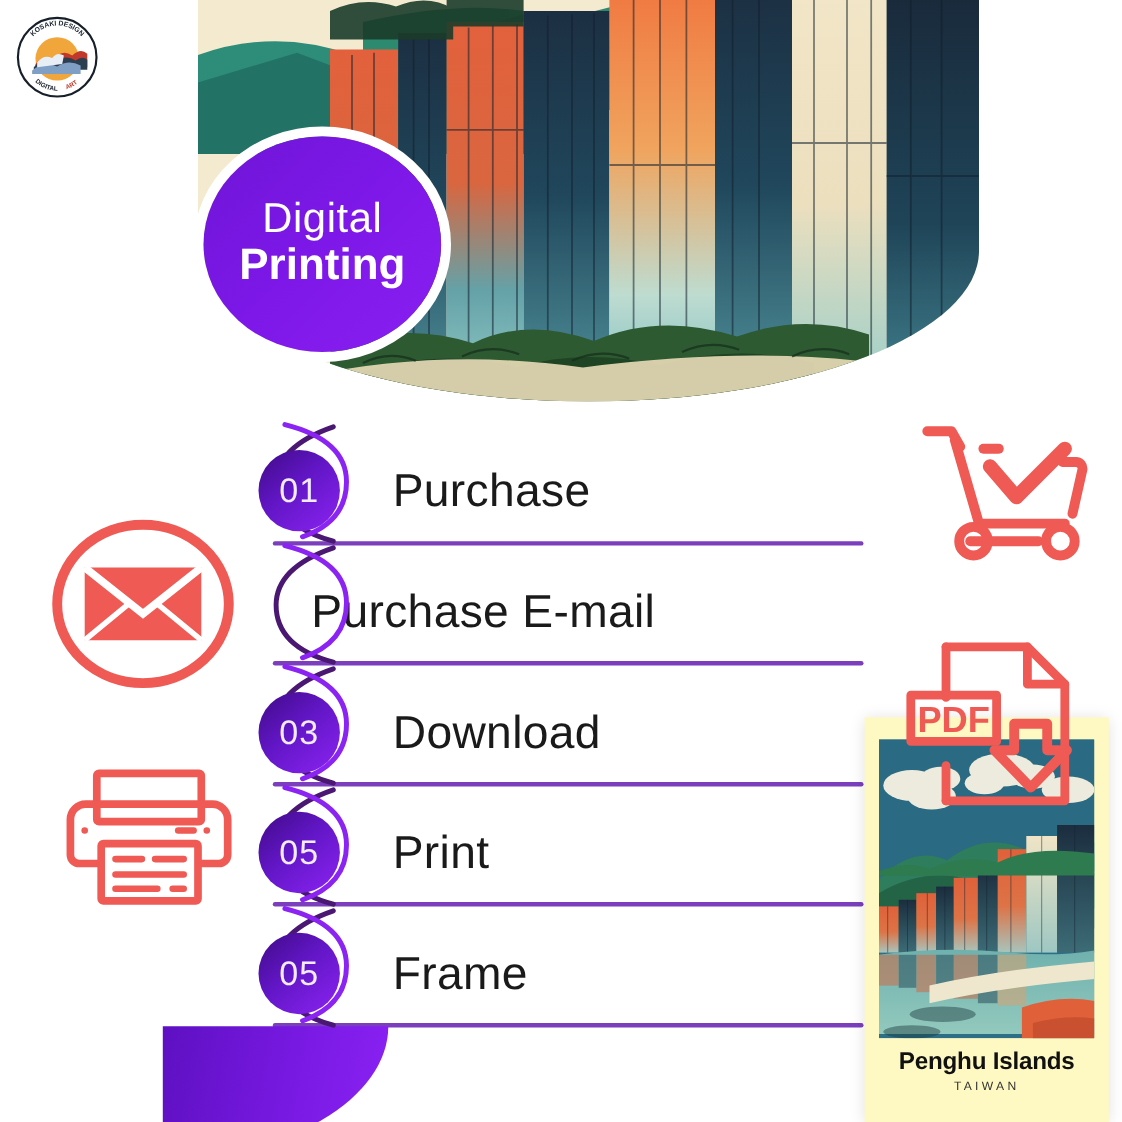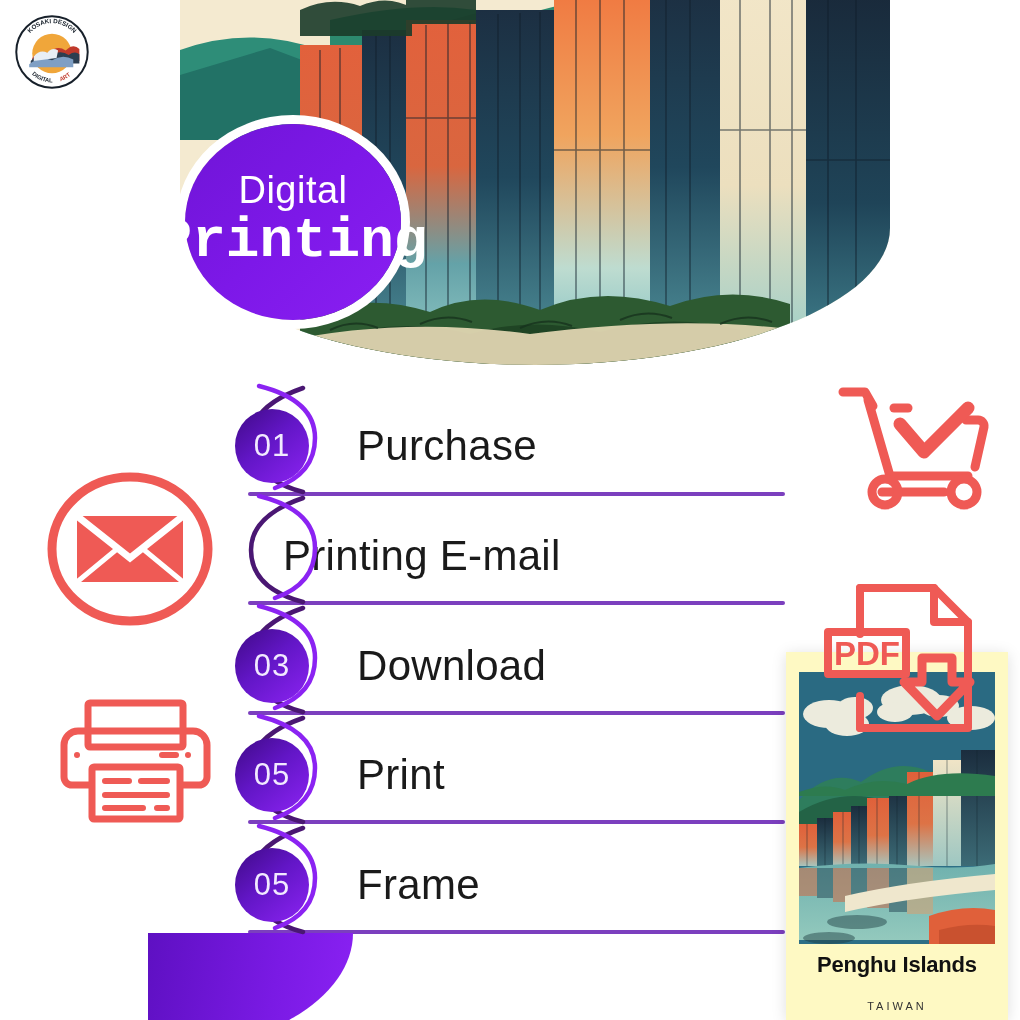--- a/index.html
+++ b/index.html
@@ -30,22 +30,22 @@
     background:linear-gradient(135deg,#6f15d6 0%,#7d18e8 50%,#8a1ff2 100%);
     box-shadow:0 0 0 9px #ffffff;
     display:flex; flex-direction:column; align-items:center; justify-content:center;
     z-index:6;
   }
   .badge-line1{
     color:#fff; font-size:38px; font-weight:300; letter-spacing:.5px; line-height:1;
     font-family:"Liberation Sans", sans-serif;
   }
   .badge-line2{
-    color:#fff; font-size:56px; font-weight:bold; letter-spacing:0px; line-height:1.15;
-    font-family:Liberation Mono, monospace;
+    color:#fff; font-size:40px; font-weight:bold; letter-spacing:0px; line-height:1.15;
+    font-family:Liberation Sans, sans-serif;
   }
 
   
   .steps{ position:absolute; left:0; top:382px; width:1020px; height:560px; }
   .step{
     position:absolute; left:235px; width:560px; height:96px;
     display:flex; align-items:center;
   }
   .step-num{
     position:relative; z-index:4;
@@ -79,21 +79,21 @@
     position:absolute; left:786px; top:652px; width:222px; height:368px;
     background:#fef9c3; box-shadow:0 2px 14px rgba(0,0,0,.13); z-index:5;
   }
   .poster-art{ position:absolute; left:13px; top:20px; width:196px; height:272px; overflow:hidden; }
   .poster-cap{ position:absolute; left:0; right:0; top:300px; text-align:center; }
   .poster-title{
     font-size:22px; font-weight:bold; color:#111; letter-spacing:-.2px;
     font-family:"Liberation Sans", sans-serif;
   }
   .poster-sub{
-    margin-top:22px; font-size:11px; letter-spacing:3px; color:#333;
+    margin-top:4px; font-size:11px; letter-spacing:3px; color:#333;
     font-family:"Liberation Sans", sans-serif;
   }
 
   
   .wedge{
     position:absolute; left:148px; top:933px; width:205px; height:120px;
     background:linear-gradient(100deg,#5e10c2 0%,#7a1ae4 60%,#8b22f4 100%);
     border-radius:0 0 100% 0 / 0 0 100% 0;
     z-index:1;
   }
@@ -222,21 +222,21 @@
     <div class="divider" style="top:219px"></div>
     <div class="divider" style="top:329px"></div>
     <div class="divider" style="top:438px"></div>
     <div class="divider" style="top:548px"></div>
 
     <div class="step" style="top:16px">
       <div class="step-num">01</div>
       <div class="step-label">Purchase</div>
     </div>
     <div class="step" style="top:126px">
-      <div class="step-label">Printing E-mail</div>
+      <div class="step-label">Purchase E-mail</div>
     </div>
     <div class="step" style="top:236px">
       <div class="step-num">03</div>
       <div class="step-label">Download</div>
     </div>
     <div class="step" style="top:345px">
       <div class="step-num">05</div>
       <div class="step-label">Print</div>
     </div>
     <div class="step" style="top:455px">

